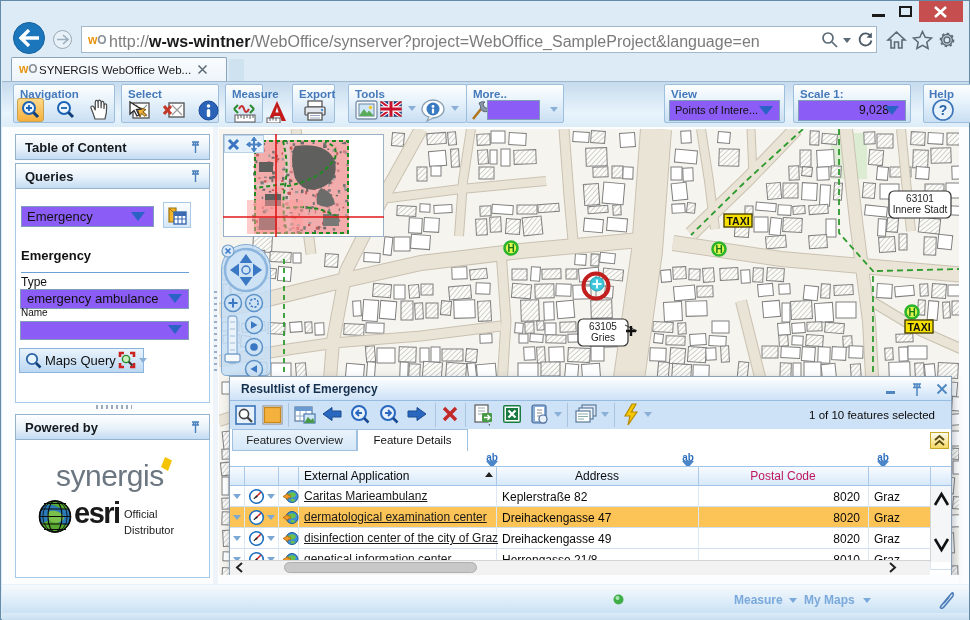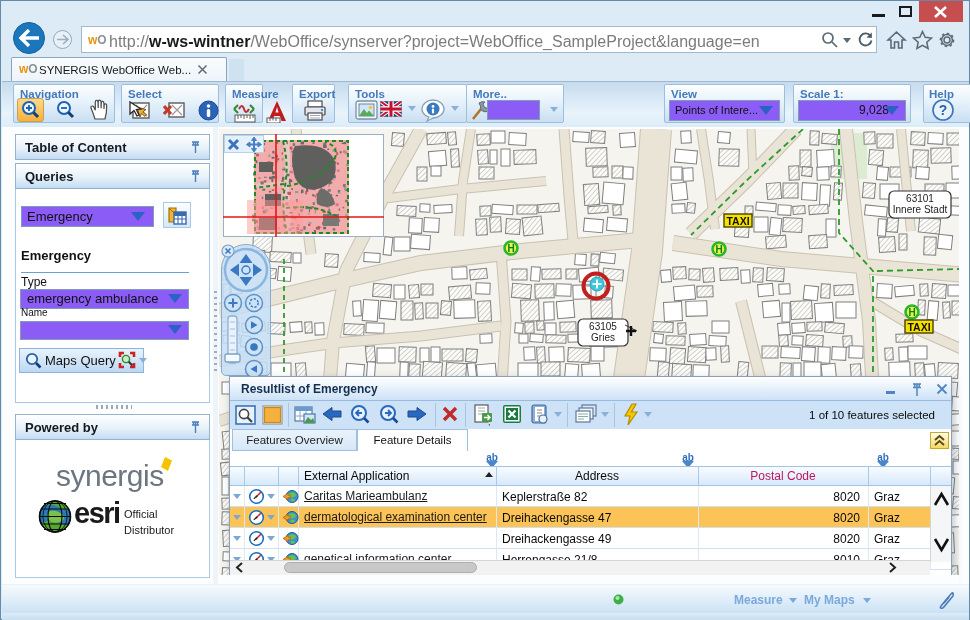--- a/index.html
+++ b/index.html
@@ -1517,20 +1517,21 @@
           <path d="M8.5,8.5 L5.8,10.8" stroke="#222" stroke-width="1.2"></path>
           <circle cx="8.5" cy="8.5" r="1" fill="#222"></circle>
         </svg>
   <div class="caret" style="left:37px;top:8px"></div>
   <svg class="abs" style="left:51px;top:2px" width="18" height="17">
           <circle cx="11" cy="8.5" r="6" fill="#3a90d8" stroke="#1a5a9a" stroke-width="1"></circle>
           <path d="M7,6 Q11,3 14.5,5.5 Q15.5,8 13,9 Q9,10.5 7,8.5 Z" fill="#6ac04a"></path>
           <path d="M10,11 Q13,10 14.5,12.5 Q12,14.5 9.5,13 Z" fill="#6ac04a"></path>
           <path d="M2,8.5 L7,5.5 L7,7.2 L9.5,7.2 L9.5,9.8 L7,9.8 L7,11.5 Z" fill="#f49a2a" stroke="#a86a10" stroke-width="0.8"></path>
         </svg>
+  <div class="abs" style="left:74px;top:3px;font-size:12px;color:#1a1a1a;text-decoration:underline;white-space:nowrap">disinfection center of the city of Graz</div>
   <div class="abs" style="left:272px;top:4px;font-size:12px;color:#0a0a0a;white-space:nowrap">Dreihackengasse 49</div>
   <div class="abs" style="left:468px;top:4px;width:162px;font-size:12px;color:#0a0a0a;text-align:right">8020</div>
   <div class="abs" style="left:644px;top:4px;font-size:12px;color:#0a0a0a">Graz</div>
  </div>
  <div class="abs" style="left:0;top:172px;width:721px;height:21px;background:#fff;border-bottom:1px solid #cfe0f2">
   <div class="abs" style="left:14px;top:0;width:1px;height:21px;background:#dce8f4"></div>
   <div class="abs" style="left:48px;top:0;width:1px;height:21px;background:#dce8f4"></div>
   <div class="abs" style="left:68px;top:0;width:1px;height:21px;background:#dce8f4"></div>
   <div class="abs" style="left:266px;top:0;width:1px;height:21px;background:#dce8f4"></div>
   <div class="abs" style="left:468px;top:0;width:1px;height:21px;background:#dce8f4"></div>

